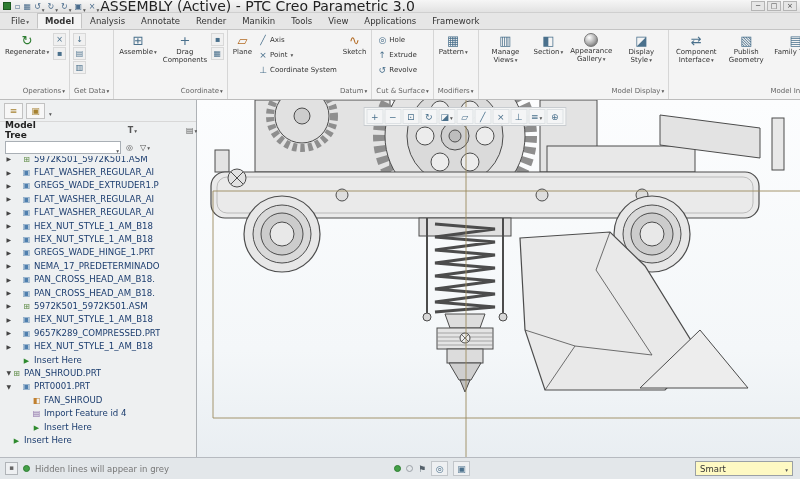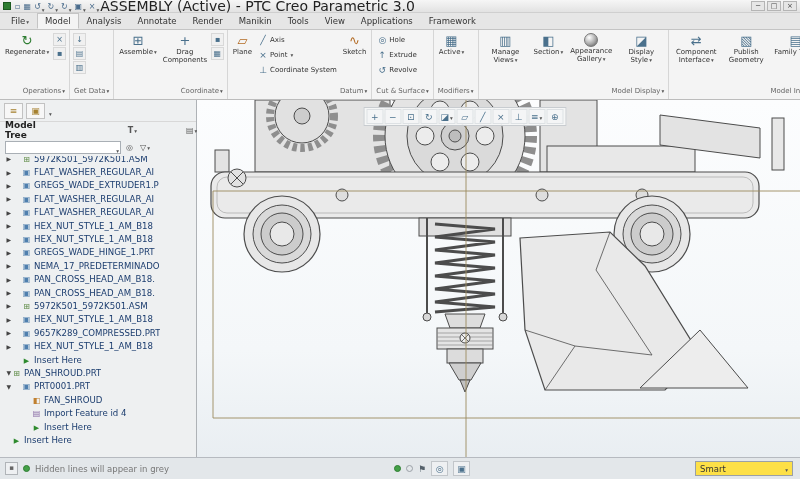--- a/index.html
+++ b/index.html
@@ -11,21 +11,21 @@
   .brand{width:8px;height:8px;background:#2f7d32;border:1px solid #1d5a20;margin-right:3px;flex:none;}
   .qat{display:flex;align-items:center;gap:1px;}
   .qbtn{display:flex;align-items:center;padding:0 1px;cursor:default;}
   .qglyph{font-size:8px;line-height:11px;color:#4a6c8c;}
   .title{flex:1;font-size:14px;color:#222;}
   .winctl{display:flex;gap:2px;}
   .wbtn{width:14px;height:10px;font-size:7px;line-height:8px;text-align:center;color:#444;border:1px solid #b5b5b5;background:#e6e6e6;}
   
   .tabsrow{height:17px;background:#e6e6e6;border-bottom:1px solid #c4c4c4;display:flex;align-items:flex-end;padding-left:3px;}
   .rtab{padding:2px 7px;font-size:8.5px;color:#333;border:1px solid transparent;white-space:nowrap;}
-  .rtab.active{background:#f4f4f4;border-color:#c4c4c4;border-bottom-color:#f4f4f4;font-weight:normal;}
+  .rtab.active{background:#f4f4f4;border-color:#c4c4c4;border-bottom-color:#f4f4f4;font-weight:bold;}
   
   .ribbon{height:70px;background:#f4f4f4;border-bottom:1px solid #bcbcbc;display:flex;overflow:hidden;}
   .rgroup{display:flex;flex-direction:column;border-right:1px solid #d6d6d6;height:100%;flex:none;}
   .gbody{flex:1;display:flex;align-items:flex-start;padding:2px 3px 0;gap:2px;}
   .glabel{height:12px;text-align:right;font-size:7px;color:#666;white-space:nowrap;padding:0 4px;}
   .rbtn{display:flex;flex-direction:column;align-items:center;padding:1px 2px;text-align:center;}
   .ricon{font-size:13px;line-height:15px;height:15px;color:#4a708c;}
   .ic-green{color:#2e7d32;}
   .ic-orange{color:#b36b24;}
   .sphere{width:14px;height:14px;border-radius:50%;background:radial-gradient(circle at 35% 30%,#ffffff,#aaaaaa 55%,#555);border:1px solid #777;}
@@ -64,21 +64,21 @@
   svg.model{position:absolute;inset:0;width:100%;height:100%;}
   
   .statusbar{position:absolute;left:0;right:0;bottom:0;height:22px;background:#e3e7ea;border-top:1px solid #b6bac0;display:flex;align-items:center;padding:0 5px;gap:5px;font-size:8.5px;color:#777;}
   .sbtoggle{width:13px;height:13px;border:1px solid #b0b4b8;background:#eef0f2;font-size:7px;line-height:11px;text-align:center;color:#666;flex:none;}
   .dot{width:7px;height:7px;border-radius:50%;flex:none;}
   .dot.green{background:#43a047;border:1px solid #2e7d32;}
   .dot.hollow{background:transparent;border:1px solid #9aa0a6;}
   .spacer{flex:1;}
   .sbicon{font-size:9px;color:#55616b;}
   .sbbox{width:17px;height:15px;border:1px solid #c2c6ca;background:#eef0f2;text-align:center;font-size:9px;line-height:14px;color:#4a708c;}
-  .smart{width:98px;height:15px;background:#fde047;border:1px solid #9aa0a6;display:flex;align-items:center;justify-content:space-between;padding:0 4px;font-size:8.5px;color:#333;margin-right:2px;}
+  .smart{width:98px;height:15px;background:#fef9c3;border:1px solid #9aa0a6;display:flex;align-items:center;justify-content:space-between;padding:0 4px;font-size:8.5px;color:#333;margin-right:2px;}
 </style>
 </head>
 <body>
 
 <div class="app">
 
   <div class="titlebar">
     <span class="brand"></span>
     <div class="qat">
 
@@ -259,21 +259,21 @@
             </div>
         </div>
       </div>
       <div class="glabel"><span>Cut &amp; Surface</span><span class="caret"></span></div>
     </div>
 
     <div class="rgroup">
       <div class="gbody">
         <div class="rbtn">
           <span class="ricon">▦</span>
-          <span class="rlabel"><span>Active</span><span class="caret"></span></span>
+          <span class="rlabel"><span>Pattern</span><span class="caret"></span></span>
         </div>
       </div>
       <div class="glabel"><span>Modifiers</span><span class="caret"></span></div>
     </div>
 
     <div class="rgroup">
       <div class="gbody">
         <div class="rbtn">
           <span class="ricon">▥</span>
           <span class="rlabel"><span>Manage Views</span><span class="caret"></span></span>

